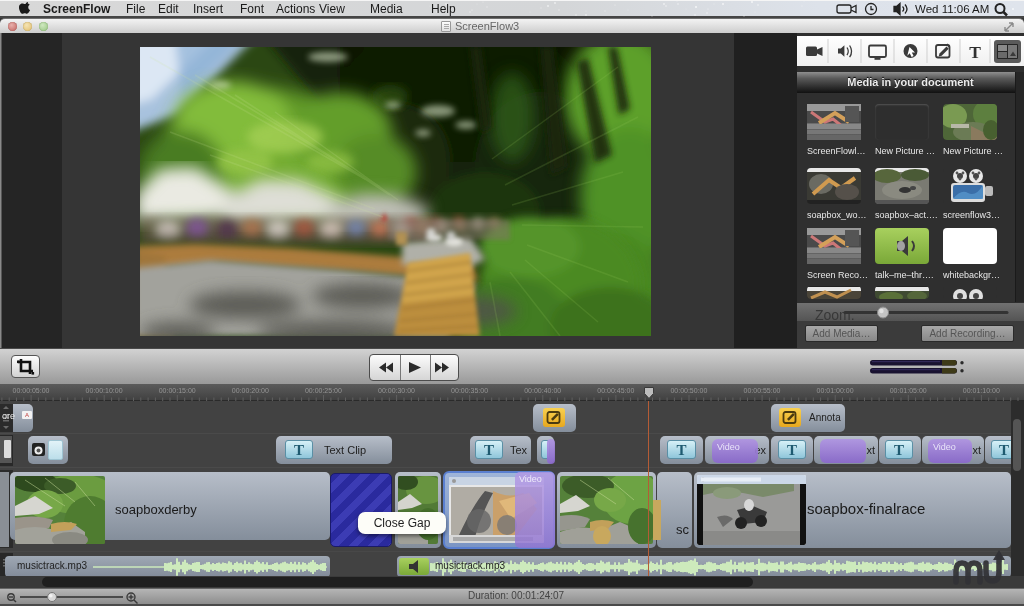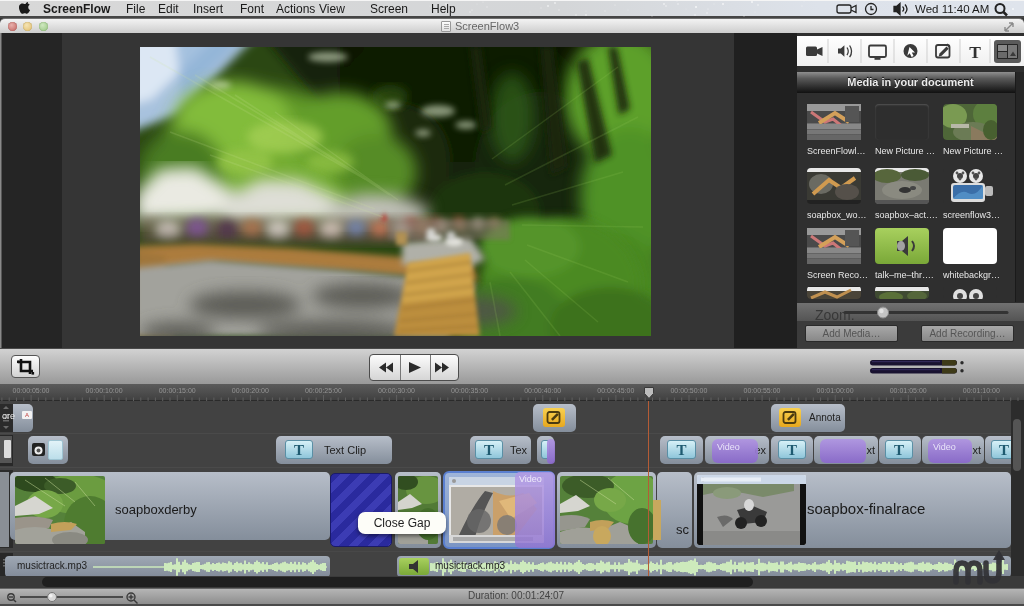--- a/index.html
+++ b/index.html
@@ -416,21 +416,21 @@
 
     <div id="zoomrow">
       <span style="position:absolute;left:18px;top:4px;">Zoom:</span>
       <svg width="227" height="19" style="position:absolute;left:0;top:0;">
         <line x1="48" y1="9.5" x2="210" y2="9.5" stroke="#333" stroke-width="3" stroke-linecap="round"></line>
         <circle cx="86" cy="9.5" r="5.5" fill="#c4c4c4" stroke="#8a8a8a"></circle>
         <circle cx="84.5" cy="8" r="2.2" fill="#e2e2e2"></circle>
       </svg>
     </div>
     <div id="btnrow">
-      <div class="graybtn" style="left:8px;top:4px;width:93px;">Add Media…</div>
+      <div class="graybtn" style="left:8px;top:4px;width:73px;">Add Media…</div>
       <div class="graybtn" style="left:124px;top:4px;width:93px;">Add Recording…</div>
     </div>
     <div style="position:absolute;right:0;top:39px;width:9px;height:230px;background:#262626;border-left:1px solid #1a1a1a;"></div>
   </div>
 
   <div id="toolbar" class="abs">
 
     <div style="position:absolute;left:11px;top:6px;width:29px;height:23px;border-radius:4px;border:1px solid #555;background:linear-gradient(#fdfdfd,#d2d2d2);">
       <svg width="27" height="21">
           <path d="M9 3 v12 h12 M6 6 h12 v12" stroke="#111" stroke-width="2.6" fill="none"></path>
@@ -980,17 +980,17 @@
         <line x1="169.5" y1="11" x2="173" y2="14.5" stroke-width="2.5"></line>
       </g>
     </svg>
     <span class="mi" style="left:43px;font-weight:bold;">ScreenFlow</span>
     <span class="mi" style="left:126px;">File</span>
     <span class="mi" style="left:158px;">Edit</span>
     <span class="mi" style="left:193px;">Insert</span>
     <span class="mi" style="left:240px;">Font</span>
     <span class="mi" style="left:276px;">Actions</span>
     <span class="mi" style="left:319px;">View</span>
-    <span class="mi" style="left:370px;">Screen</span>
+    <span class="mi" style="left:370px;">Media</span>
     <span class="mi" style="left:431px;">Help</span>
-    <span class="mi" style="left:915px;font-size:11.5px;top:2.5px;">Wed 11:40 AM</span>
+    <span class="mi" style="left:915px;font-size:11.5px;top:2.5px;">Wed 11:06 AM</span>
   </div>
 </div>
 
 </body></html>

